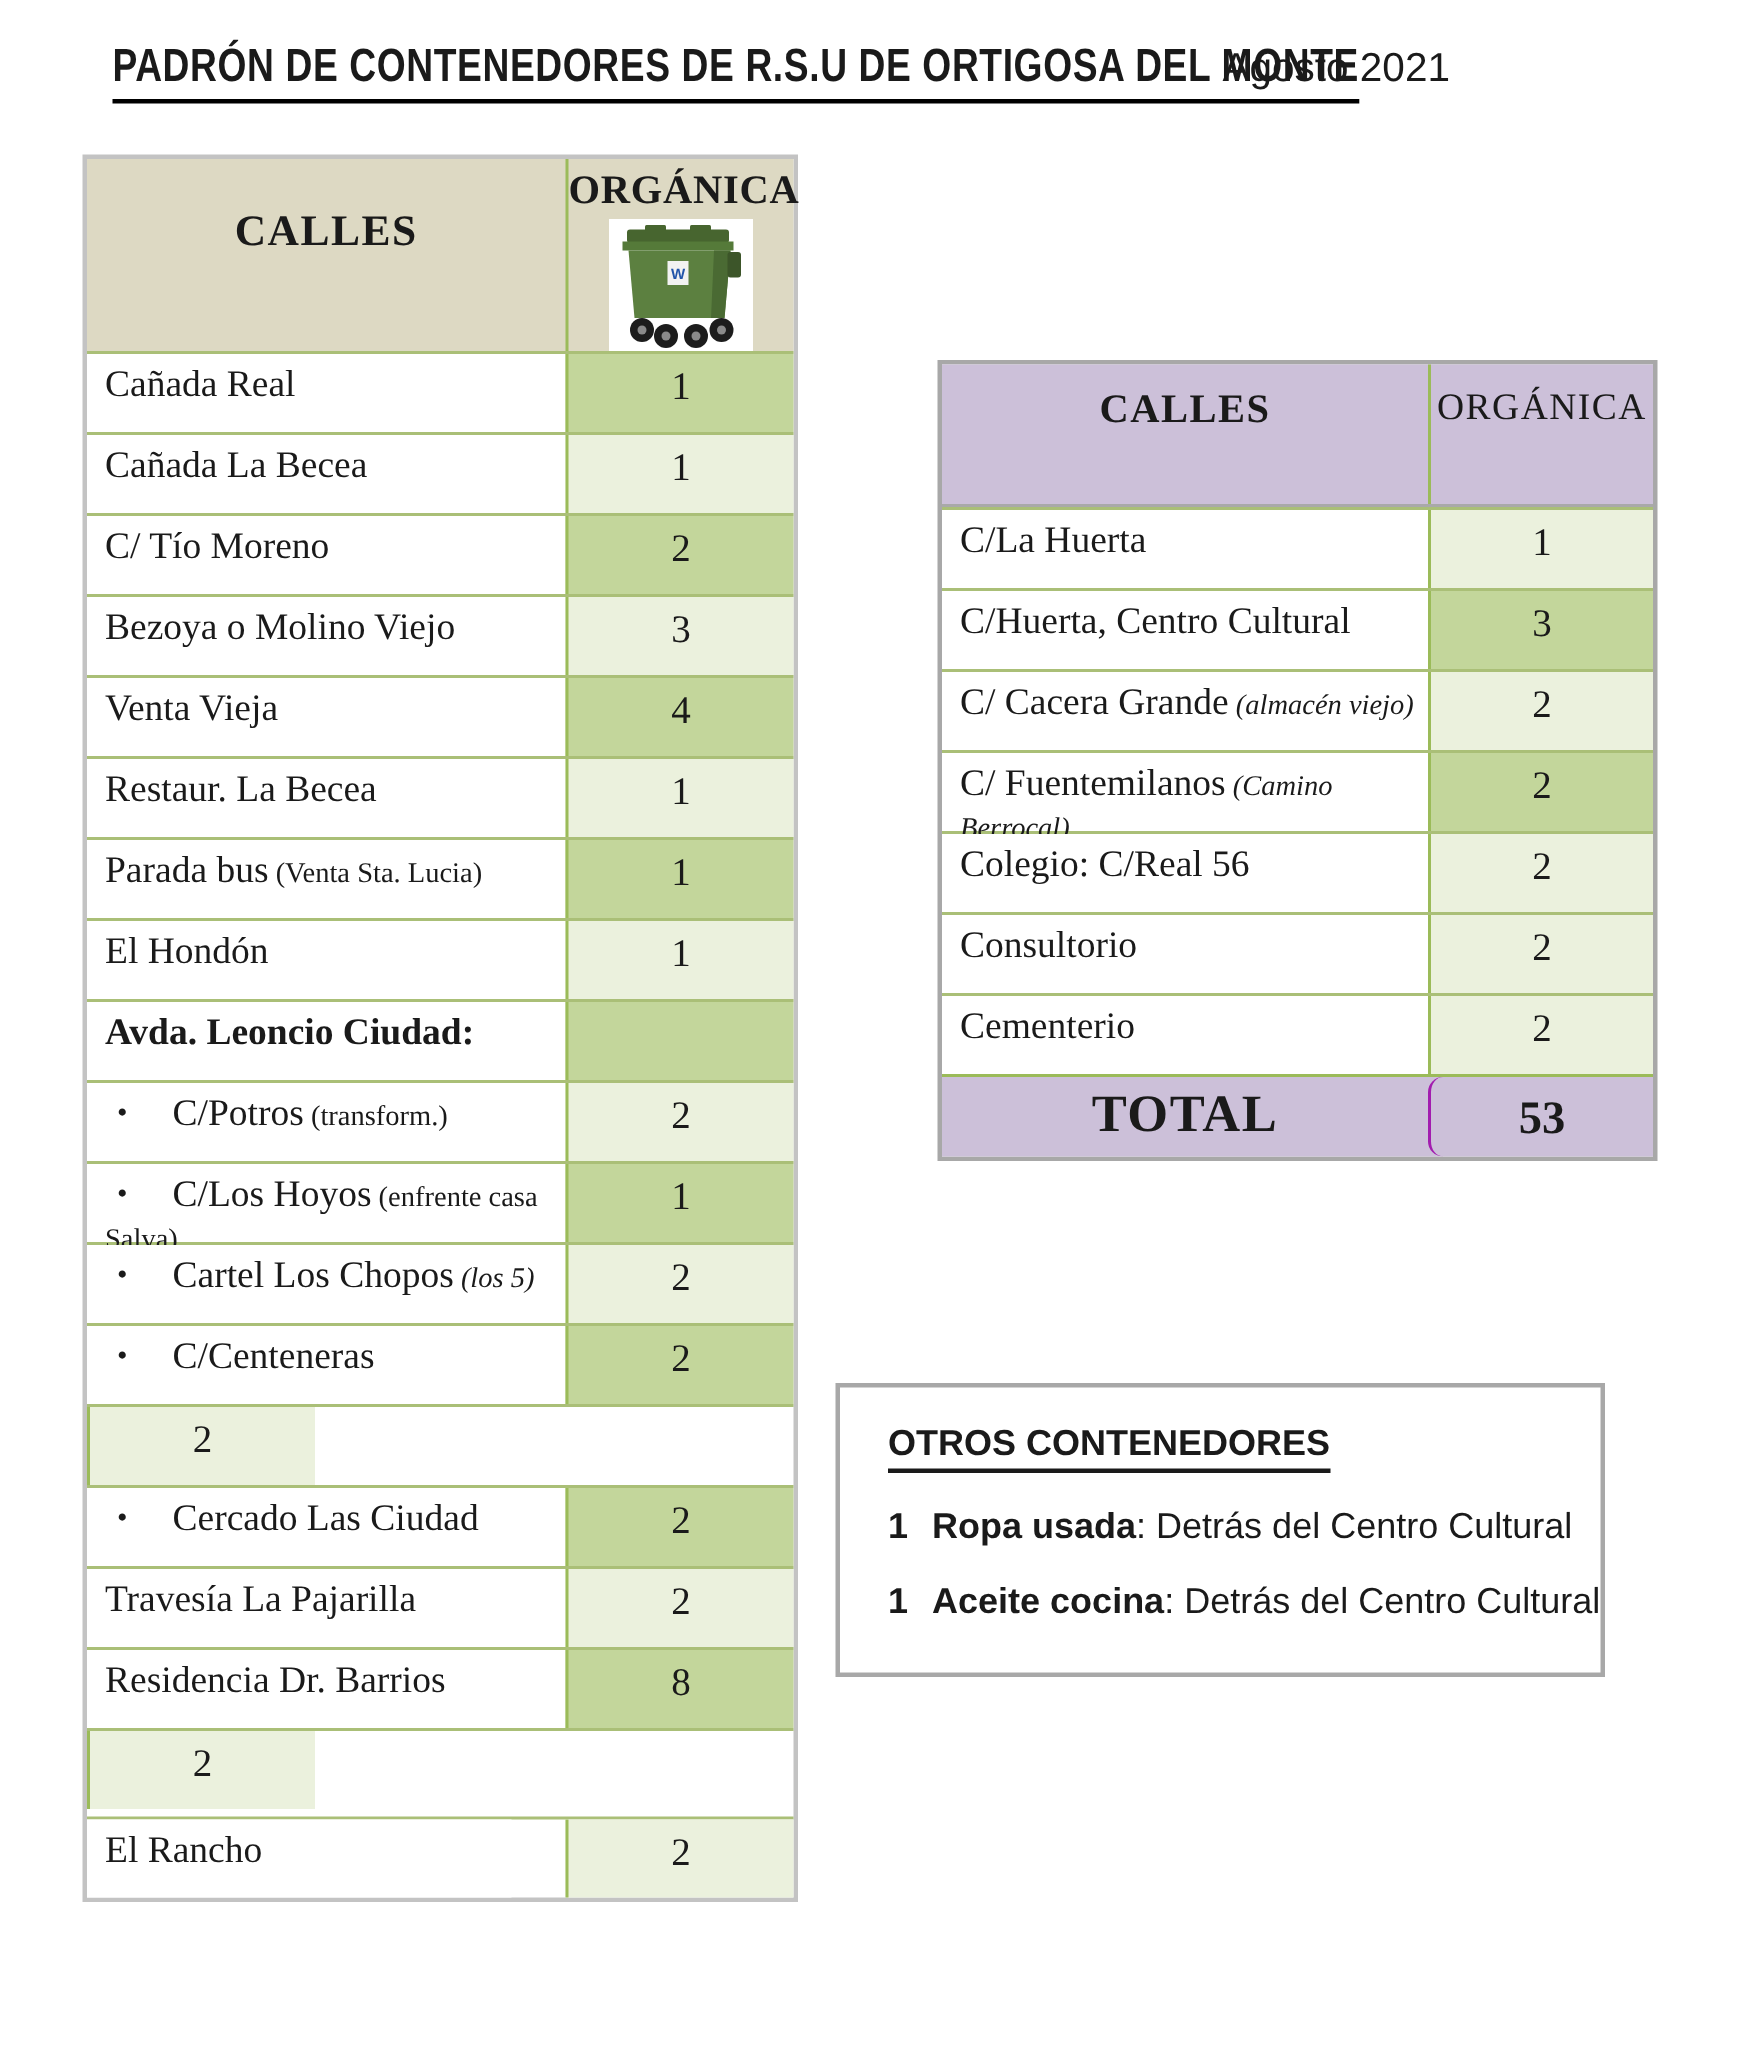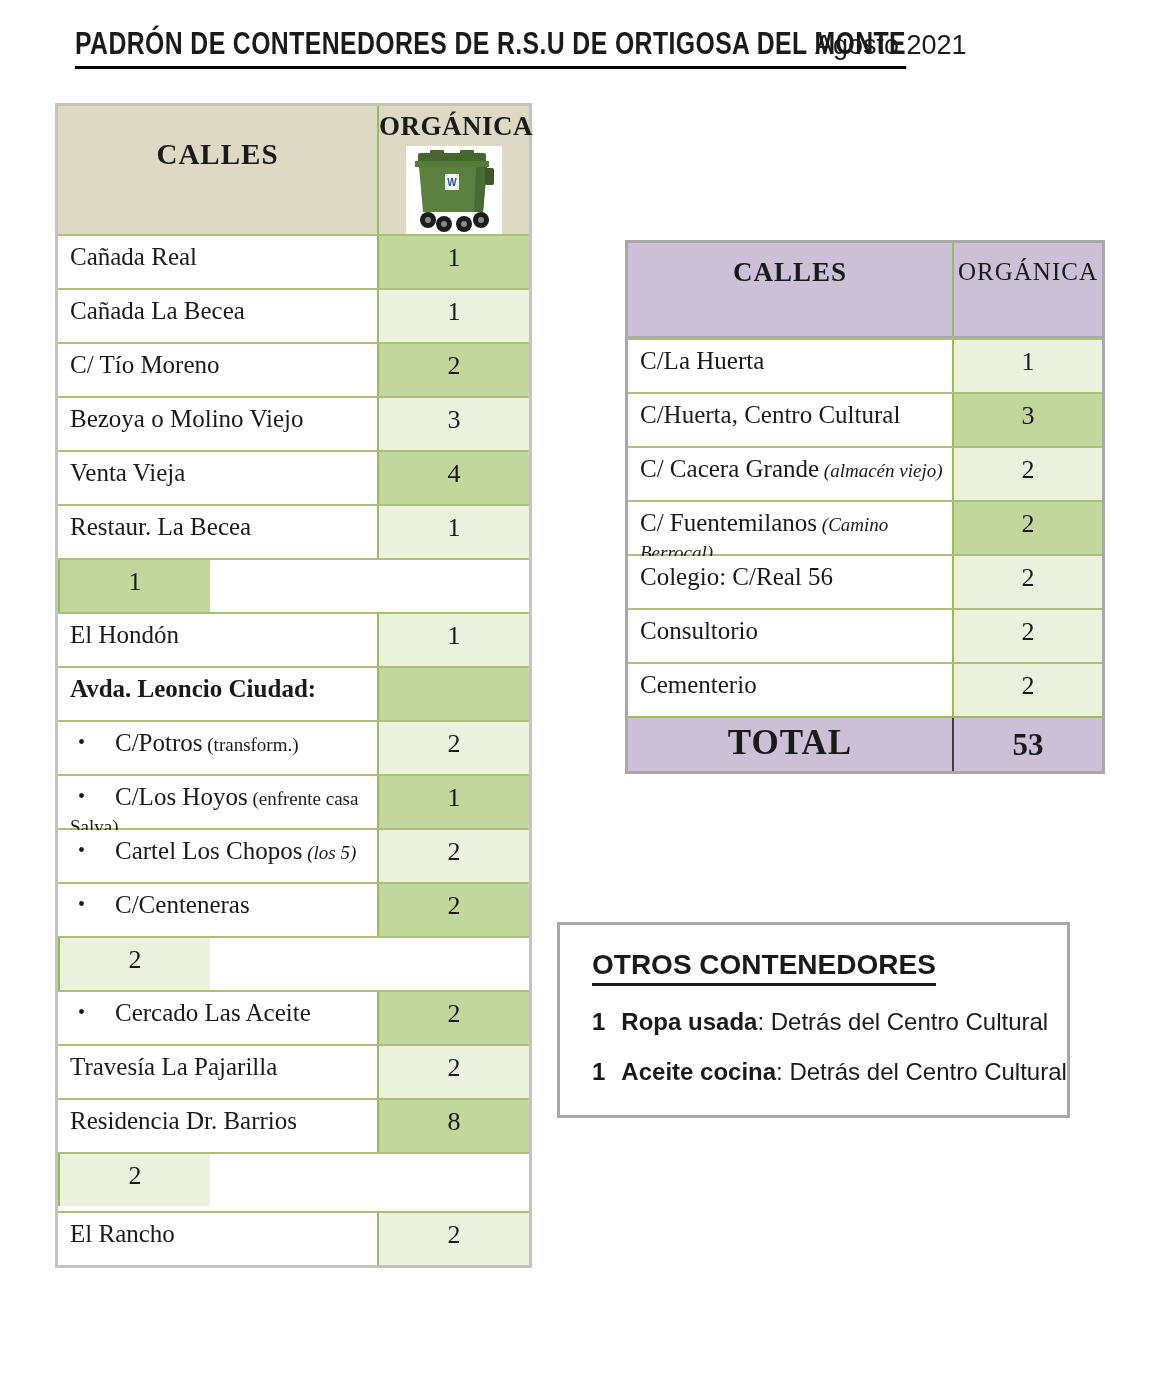--- a/index.html
+++ b/index.html
@@ -45,29 +45,29 @@
     position:absolute;left:625px;top:240px;width:480px;
     border:3px solid #a8a8a8;background:#fff;box-sizing:border-box;
   }
   .rtable .thead{display:flex;height:93px;background:#ccc0d9;border-bottom:2px solid #a9a9a9;}
   .rthead-street{flex:1;text-align:center;padding-top:14px;font-weight:bold;font-size:27px;letter-spacing:1px;}
   .rthead-value{width:148px;border-left:2px solid #9bbb59;text-align:center;padding-top:15px;
     font-size:25px;letter-spacing:1px;}
   .rtable .cell-value{width:148px;}
   .total-row{display:flex;height:53px;background:#ccc0d9;border-top:2px solid #9bbb59;}
   .total-label{flex:1;text-align:center;font-weight:bold;font-size:35px;padding-top:5px;letter-spacing:1px;}
-  .total-value{width:148px;border-left:2px solid #404040;text-align:center;font-weight:bold;
-    font-size:31px;padding-top:9px;}
+  .total-value{width:148px;border-left:2px solid #a21caf;text-align:center;font-weight:bold;
+    font-size:31px;padding-top:9px;border-radius:10px;}
   
   .otros{
     position:absolute;left:557px;top:922px;width:513px;height:196px;
     border:3px solid #a8a8a8;box-sizing:border-box;background:#fff;
     font-family:"Liberation Sans", sans-serif;
   }
-  .otros-title{margin:24px 0 0 32px;font-weight:bold;font-size:28px;display:inline-block;
+  .otros-title{margin:24px 0 0 32px;font-weight:bold;font-size:24px;display:inline-block;
     border-bottom:3px solid #1a1a1a;padding-bottom:2px;}
   .otros-item{margin:22px 0 0 32px;font-size:24px;}
   .otros-item .qty{font-weight:bold;margin-right:16px;}
   .otros-item .label{font-weight:bold;}
 </style>
 </head>
 <body>
 
 <div class="page-title">PADRÓN DE CONTENEDORES DE R.S.U DE ORTIGOSA DEL MONTE</div>
 <div class="page-date">Agosto 2021</div>
@@ -120,20 +120,21 @@
       </div>
       <div class="trow">
         <div class="cell-street"><span class="street-name">Venta Vieja</span></div>
         <div class="cell-value shade-dark">4</div>
       </div>
       <div class="trow">
         <div class="cell-street"><span class="street-name">Restaur. La Becea</span></div>
         <div class="cell-value shade-light">1</div>
       </div>
       <div class="trow">
+        <div class="cell-street"><span class="street-name">Parada bus</span><span class="note"> (Venta Sta. Lucia)</span></div>
         <div class="cell-value shade-dark">1</div>
       </div>
       <div class="trow">
         <div class="cell-street"><span class="street-name">El Hondón</span></div>
         <div class="cell-value shade-light">1</div>
       </div>
       <div class="trow">
         <div class="cell-street"><span class="street-name bold">Avda. Leoncio Ciudad:</span></div>
         <div class="cell-value shade-dark"></div>
       </div>
@@ -150,21 +151,21 @@
         <div class="cell-value shade-light">2</div>
       </div>
       <div class="trow">
         <div class="cell-street"><span class="bullet">•</span><span class="street-name">C/Centeneras</span></div>
         <div class="cell-value shade-dark">2</div>
       </div>
       <div class="trow">
         <div class="cell-value shade-light">2</div>
       </div>
       <div class="trow">
-        <div class="cell-street"><span class="bullet">•</span><span class="street-name">Cercado Las Aceite</span></div>
+        <div class="cell-street"><span class="bullet">•</span><span class="street-name">Cercado Las Ciudad</span></div>
         <div class="cell-value shade-dark">2</div>
       </div>
       <div class="trow">
         <div class="cell-street"><span class="street-name">Travesía La Pajarilla</span></div>
         <div class="cell-value shade-light">2</div>
       </div>
       <div class="trow">
         <div class="cell-street"><span class="street-name">Residencia Dr. Barrios</span></div>
         <div class="cell-value shade-dark">8</div>
       </div>

